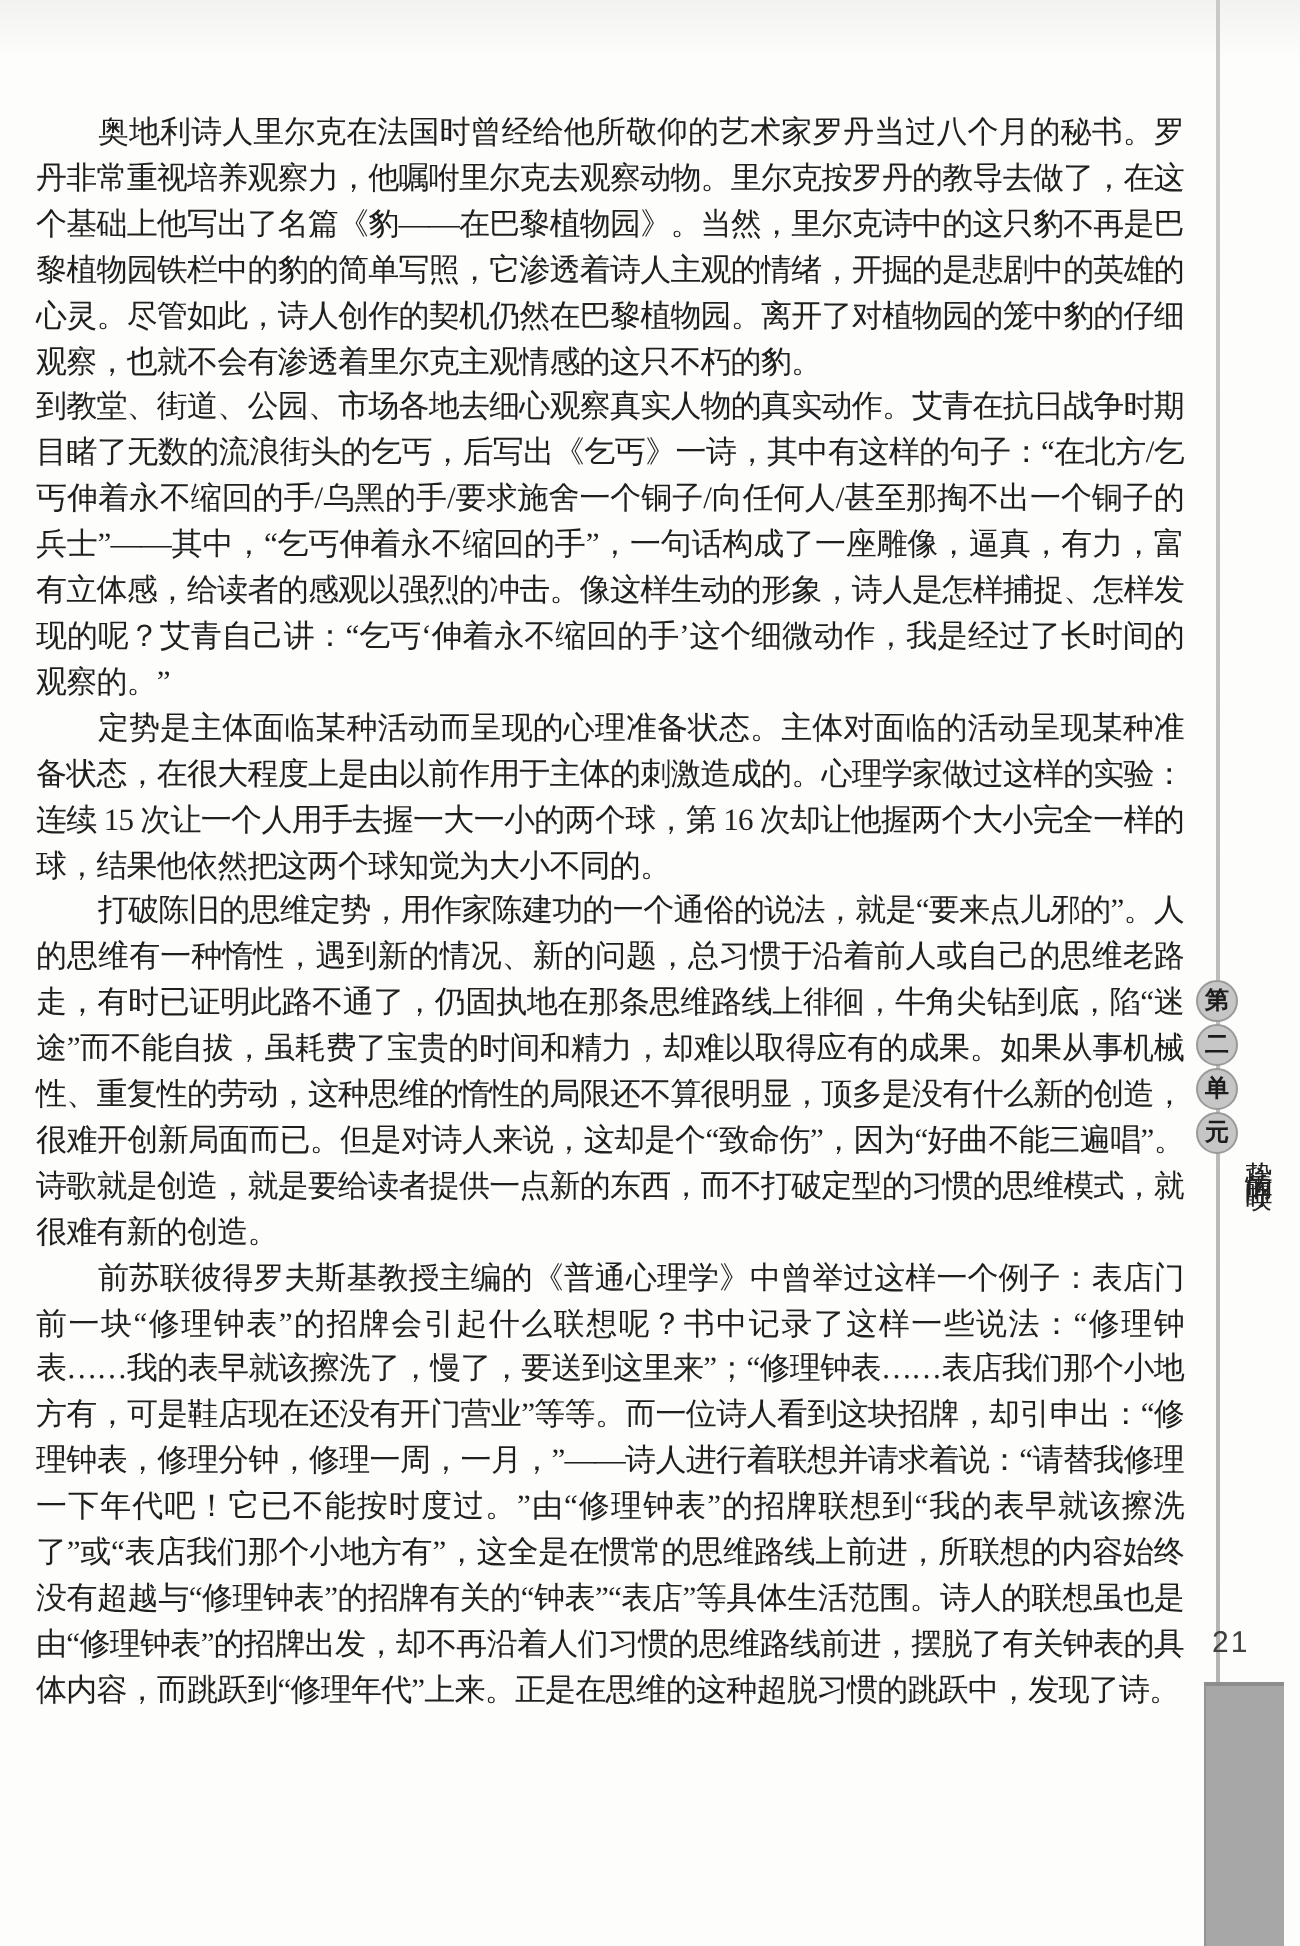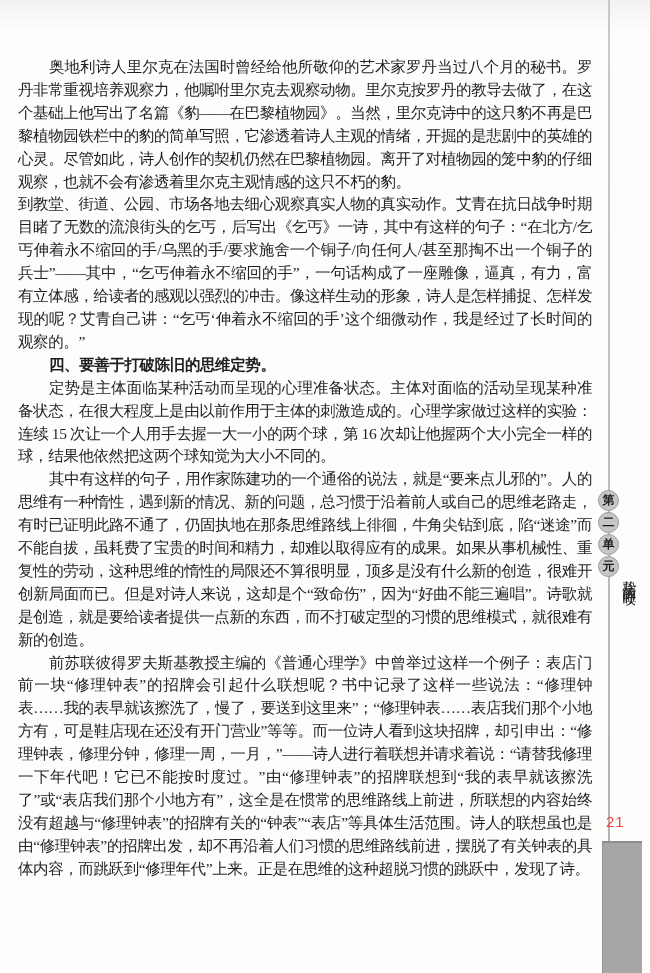--- a/index.html
+++ b/index.html
@@ -83,44 +83,43 @@
     letter-spacing: 3px;
     color: #222;
   }
   .page-number {
     position: absolute;
     left: 606px;
     top: 813px;
     font-family: "Liberation Sans", "DejaVu Sans", sans-serif;
     font-size: 15px;
     letter-spacing: 1px;
-    color: #ef4444;
+    color: #404040;
   }
   .page-edge-marker {
     position: absolute;
     left: 602px;
     top: 841px;
     width: 39px;
     height: 132px;
     background: #a7a7a7;
     border-top: 2px solid #8d8d8d;
     border-left: 1px solid #939393;
   }
 </style>
 </head>
 <body>
 
 <div class="page">
 
   <div class="text-block">
     <p class="para">奥地利诗人里尔克在法国时曾经给他所敬仰的艺术家罗丹当过八个月的秘书。罗丹非常重视培养观察力，他嘱咐里尔克去观察动物。里尔克按罗丹的教导去做了，在这个基础上他写出了名篇《豹——在巴黎植物园》。当然，里尔克诗中的这只豹不再是巴黎植物园铁栏中的豹的简单写照，它渗透着诗人主观的情绪，开掘的是悲剧中的英雄的心灵。尽管如此，诗人创作的契机仍然在巴黎植物园。离开了对植物园的笼中豹的仔细观察，也就不会有渗透着里尔克主观情感的这只不朽的豹。</p>
     <p class="para no-indent">到教堂、街道、公园、市场各地去细心观察真实人物的真实动作。艾青在抗日战争时期目睹了无数的流浪街头的乞丐，后写出《乞丐》一诗，其中有这样的句子：“在北方/乞丐伸着永不缩回的手/乌黑的手/要求施舍一个铜子/向任何人/甚至那掏不出一个铜子的兵士”——其中，“乞丐伸着永不缩回的手”，一句话构成了一座雕像，逼真，有力，富有立体感，给读者的感观以强烈的冲击。像这样生动的形象，诗人是怎样捕捉、怎样发现的呢？艾青自己讲：“乞丐‘伸着永不缩回的手’这个细微动作，我是经过了长时间的观察的。”</p>
-    <p class="para heading">四、要善于打破陈旧的思维定势。</p>
     <p class="para">定势是主体面临某种活动而呈现的心理准备状态。主体对面临的活动呈现某种准备状态，在很大程度上是由以前作用于主体的刺激造成的。心理学家做过这样的实验：连续 15 次让一个人用手去握一大一小的两个球，第 16 次却让他握两个大小完全一样的球，结果他依然把这两个球知觉为大小不同的。</p>
-    <p class="para">其中有这样的句子，用作家陈建功的一个通俗的说法，就是“要来点儿邪的”。人的思维有一种惰性，遇到新的情况、新的问题，总习惯于沿着前人或自己的思维老路走，有时已证明此路不通了，仍固执地在那条思维路线上徘徊，牛角尖钻到底，陷“迷途”而不能自拔，虽耗费了宝贵的时间和精力，却难以取得应有的成果。如果从事机械性、重复性的劳动，这种思维的惰性的局限还不算很明显，顶多是没有什么新的创造，很难开创新局面而已。但是对诗人来说，这却是个“致命伤”，因为“好曲不能三遍唱”。诗歌就是创造，就是要给读者提供一点新的东西，而不打破定型的习惯的思维模式，就很难有新的创造。</p>
+    <p class="para">打破陈旧的思维定势，用作家陈建功的一个通俗的说法，就是“要来点儿邪的”。人的思维有一种惰性，遇到新的情况、新的问题，总习惯于沿着前人或自己的思维老路走，有时已证明此路不通了，仍固执地在那条思维路线上徘徊，牛角尖钻到底，陷“迷途”而不能自拔，虽耗费了宝贵的时间和精力，却难以取得应有的成果。如果从事机械性、重复性的劳动，这种思维的惰性的局限还不算很明显，顶多是没有什么新的创造，很难开创新局面而已。但是对诗人来说，这却是个“致命伤”，因为“好曲不能三遍唱”。诗歌就是创造，就是要给读者提供一点新的东西，而不打破定型的习惯的思维模式，就很难有新的创造。</p>
     <p class="para">前苏联彼得罗夫斯基教授主编的《普通心理学》中曾举过这样一个例子：表店门前一块“修理钟表”的招牌会引起什么联想呢？书中记录了这样一些说法：“修理钟表……我的表早就该擦洗了，慢了，要送到这里来”；“修理钟表……表店我们那个小地方有，可是鞋店现在还没有开门营业”等等。而一位诗人看到这块招牌，却引申出：“修理钟表，修理分钟，修理一周，一月，”——诗人进行着联想并请求着说：“请替我修理一下年代吧！它已不能按时度过。”由“修理钟表”的招牌联想到“我的表早就该擦洗了”或“表店我们那个小地方有”，这全是在惯常的思维路线上前进，所联想的内容始终没有超越与“修理钟表”的招牌有关的“钟表”“表店”等具体生活范围。诗人的联想虽也是由“修理钟表”的招牌出发，却不再沿着人们习惯的思维路线前进，摆脱了有关钟表的具体内容，而跳跃到“修理年代”上来。正是在思维的这种超脱习惯的跳跃中，发现了诗。</p>
   </div>
 
   <div class="margin-rule"></div>
 
   <div class="unit-badge">
     <span class="badge-char">第</span>
     <span class="badge-char">二</span>
     <span class="badge-char">单</span>
     <span class="badge-char">元</span>

